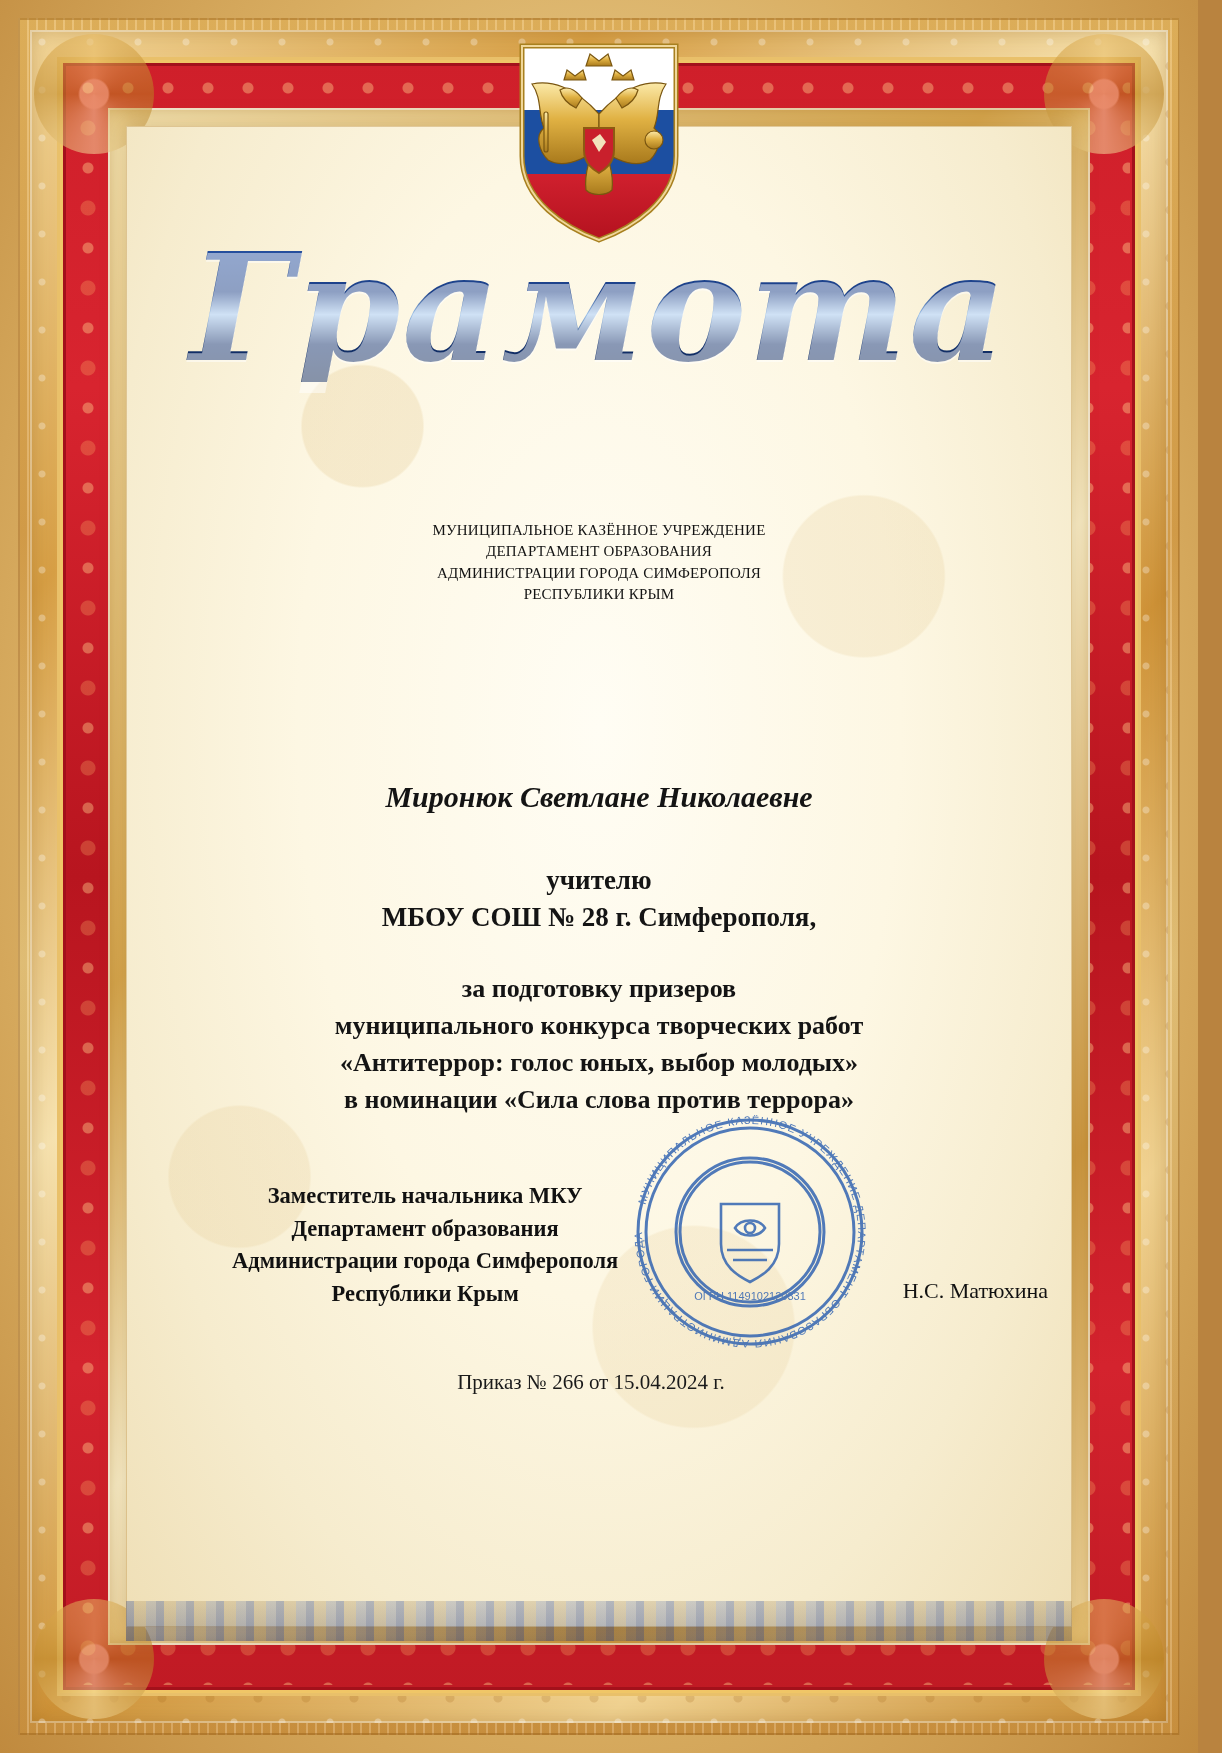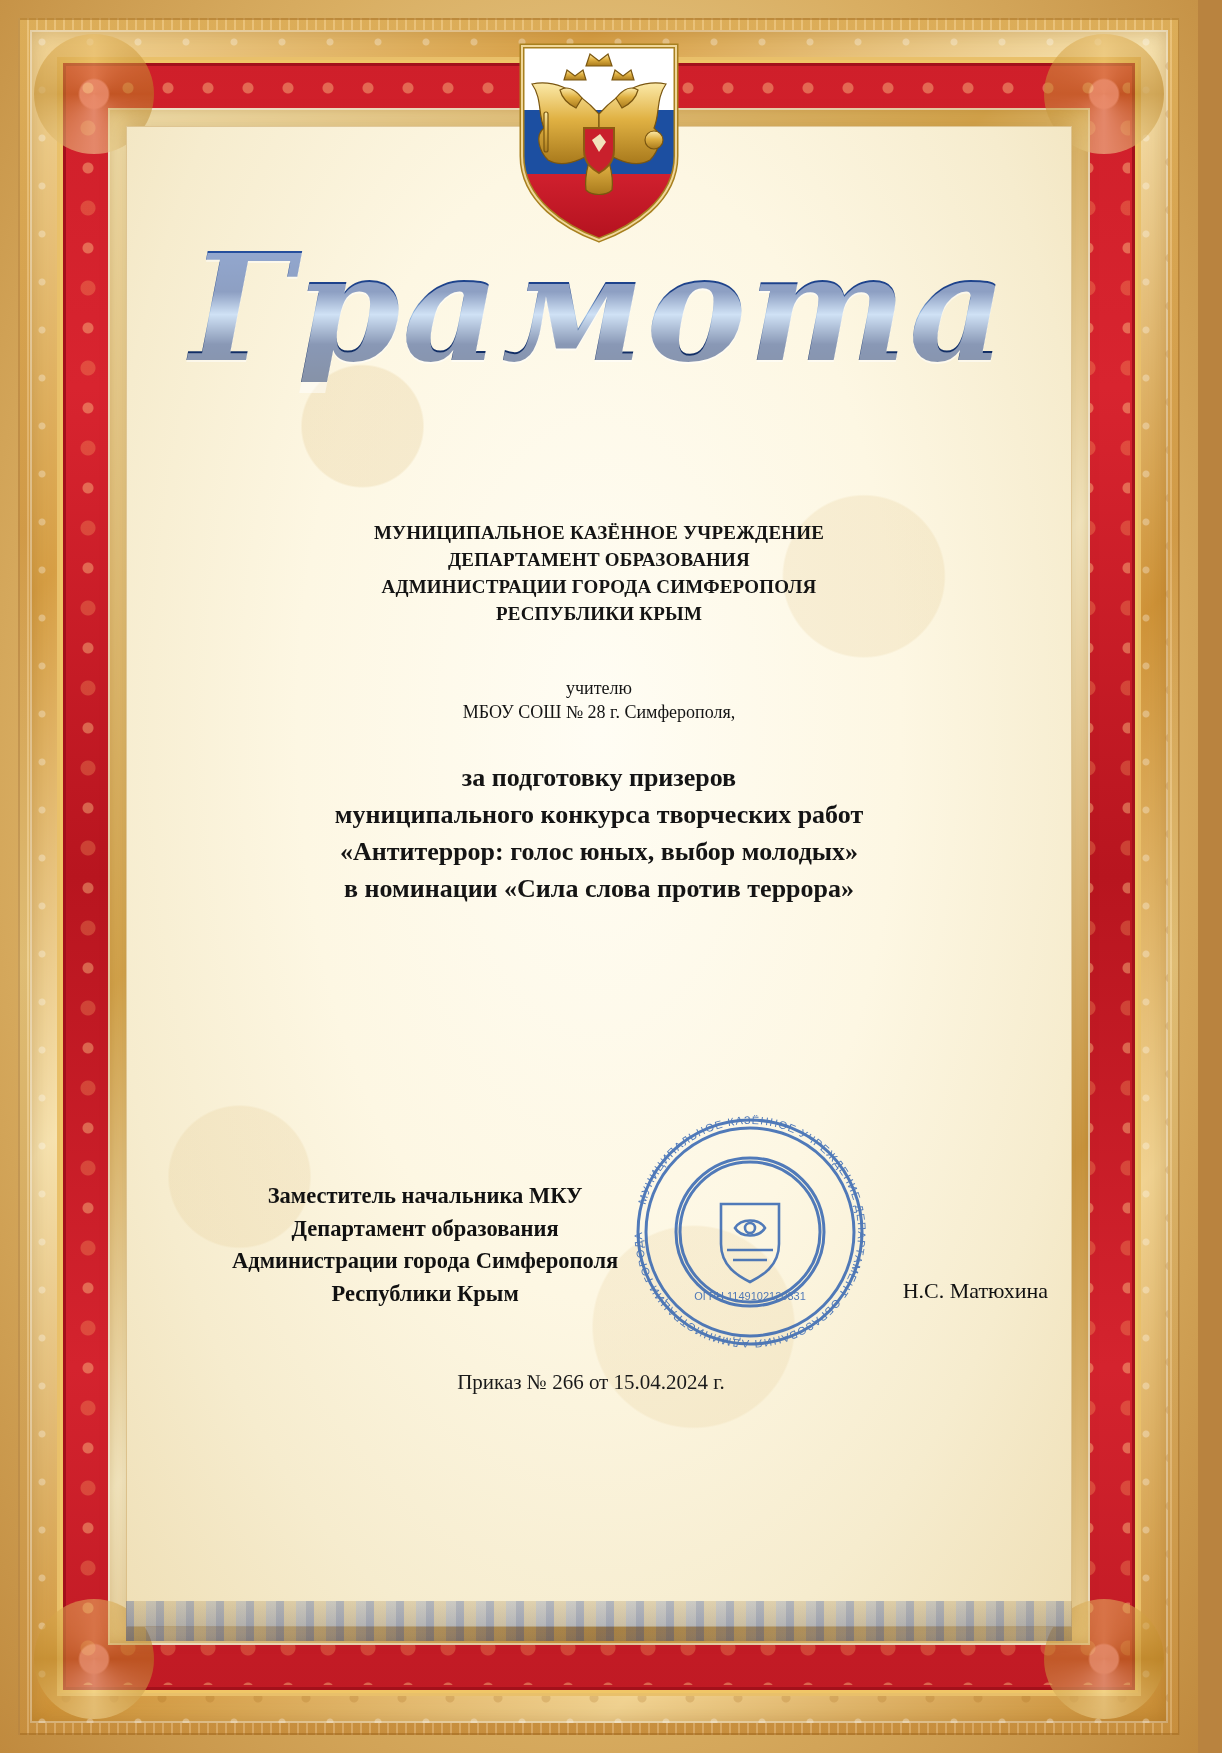--- a/index.html
+++ b/index.html
@@ -144,35 +144,35 @@
   .content {
     position: absolute;
     left: 150px;
     right: 150px;
     top: 520px;
     text-align: center;
     color: #141414;
     z-index: 5;
   }
   .org {
-    font-weight: 700;
-    font-size: 19px;
+    font-weight: 400;
+    font-size: 15px;
     line-height: 1.42;
     letter-spacing: .2px;
   }
   .recipient {
     margin-top: 175px;
     font-style: italic;
     font-weight: 700;
     font-size: 30px;
   }
   .role {
     margin-top: 48px;
-    font-weight: 400;
-    font-size: 18px;
+    font-weight: 700;
+    font-size: 27px;
     line-height: 1.35;
   }
   .reason {
     margin-top: 36px;
     font-weight: 700;
     font-size: 26px;
     line-height: 1.42;
   }
 
   
@@ -305,20 +305,21 @@
   </div>
 
   <div class="content">
     <div class="org">
       <div>МУНИЦИПАЛЬНОЕ КАЗЁННОЕ УЧРЕЖДЕНИЕ</div>
       <div>ДЕПАРТАМЕНТ ОБРАЗОВАНИЯ</div>
       <div>АДМИНИСТРАЦИИ ГОРОДА СИМФЕРОПОЛЯ</div>
       <div>РЕСПУБЛИКИ КРЫМ</div>
     </div>
 
+    <div class="recipient">Миронюк Светлане Николаевне</div>
 
     <div class="role">
       <div>учителю</div>
       <div>МБОУ СОШ № 28 г. Симферополя,</div>
     </div>
 
     <div class="reason">
       <div>за подготовку призеров</div>
       <div>муниципального конкурса творческих работ</div>
       <div>«Антитеррор: голос юных, выбор молодых»</div>

